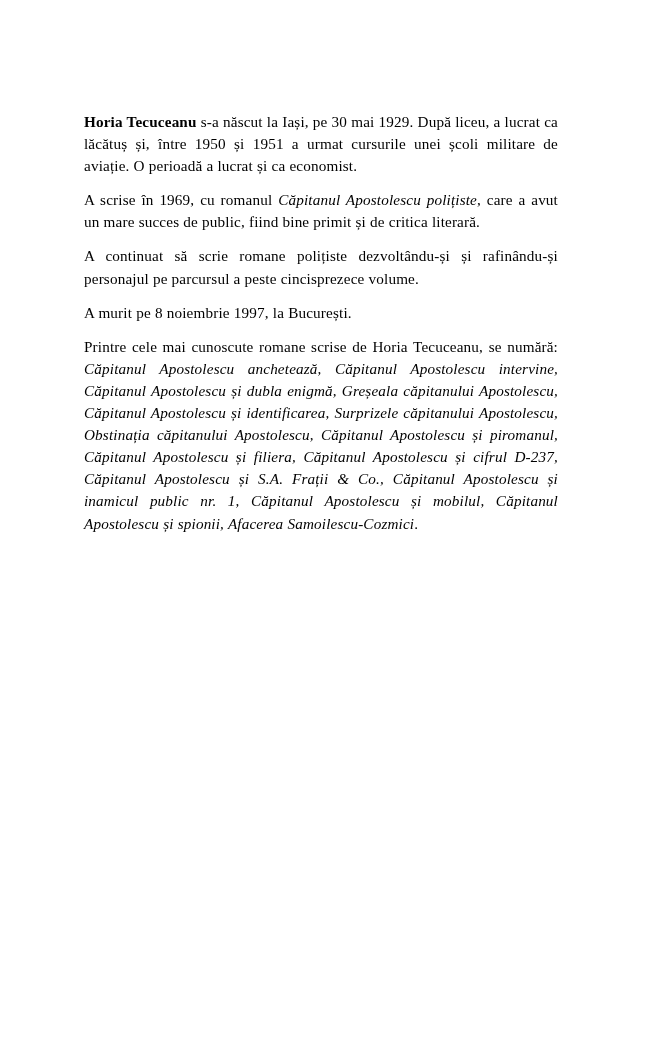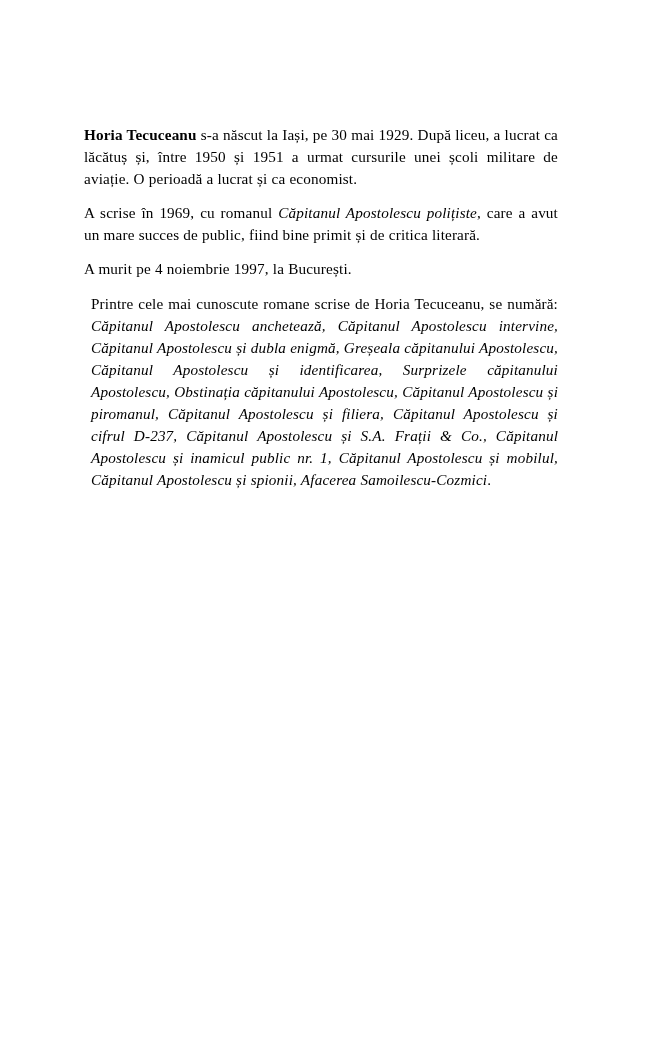--- a/index.html
+++ b/index.html
@@ -23,39 +23,38 @@
     left: 0;
     top: 0;
     width: 650px;
     height: 1063px;
     background: #ffffff;
   }
 
   .text-block {
     position: absolute;
     left: 84px;
-    top: 124px;
+    top: 111px;
     width: 474px;
   }
 
   p.para {
     margin: 0 0 12px 0;
     padding: 0;
     font-size: 15.2px;
     line-height: 22.1px;
     text-align: justify;
     text-justify: inter-word;
     hyphens: manual;
     -webkit-hyphens: manual;
     letter-spacing: 0.01em;
     word-spacing: 0.01em;
   }
   p.para:last-child {
     margin-bottom: 0;
-    margin-left: 7px;
   }
 
   .nm {
     font-weight: bold;
   }
 
   .ti {
     font-style: italic;
   }
 
@@ -68,20 +67,21 @@
 <body>
 
 <div class="page">
 
   <div class="text-block">
 
     <p class="para"><span class="nm">Horia Tecuceanu</span><span> s-a născut la Iași, pe 30 mai 1929. După liceu, a lucrat ca lăcătuș și, între 1950 și 1951 a urmat cursurile unei școli militare de aviație. O perioadă a lucrat și ca economist.</span></p>
 
     <p class="para"><span>A scrise în 1969, cu romanul </span><span class="ti">Căpitanul Apostolescu polițiste</span><span>, care a avut un mare succes de public, fiind bine primit și de critica literară.</span></p>
 
+    <p class="para"><span>A continuat să scrie romane polițiste dezvoltându-și și rafinându-și personajul pe parcursul a peste cincisprezece volume.</span></p>
 
-    <p class="para"><span>A murit pe 4 noiembrie 1997, la București.</span></p>
+    <p class="para"><span>A murit pe 8 noiembrie 1997, la București.</span></p>
 
     <p class="para titles"><span>Printre cele mai cunoscute romane scrise de Horia Tecuceanu, se numără: </span><span class="ti">Căpitanul Apostolescu anchetează, Căpitanul Apostolescu intervine, Căpitanul Apostolescu și dubla enigmă, Greșeala căpitanului Apostolescu, Căpitanul Apostolescu și identificarea, Surprizele căpitanului Apostolescu, Obstinația căpitanului Apostolescu, Căpitanul Apostolescu și piromanul, Căpitanul Apostolescu și filiera, Căpitanul Apostolescu și cifrul D-237, Căpitanul Apostolescu și S.A. Frații &amp; Co., Căpitanul Apostolescu și inamicul public nr. 1, Căpitanul Apostolescu și mobilul, Căpitanul Apostolescu și spionii, Afacerea Samoilescu-Cozmici</span><span>.</span></p>
 
   </div>
 
 </div>
 
 </body></html>

